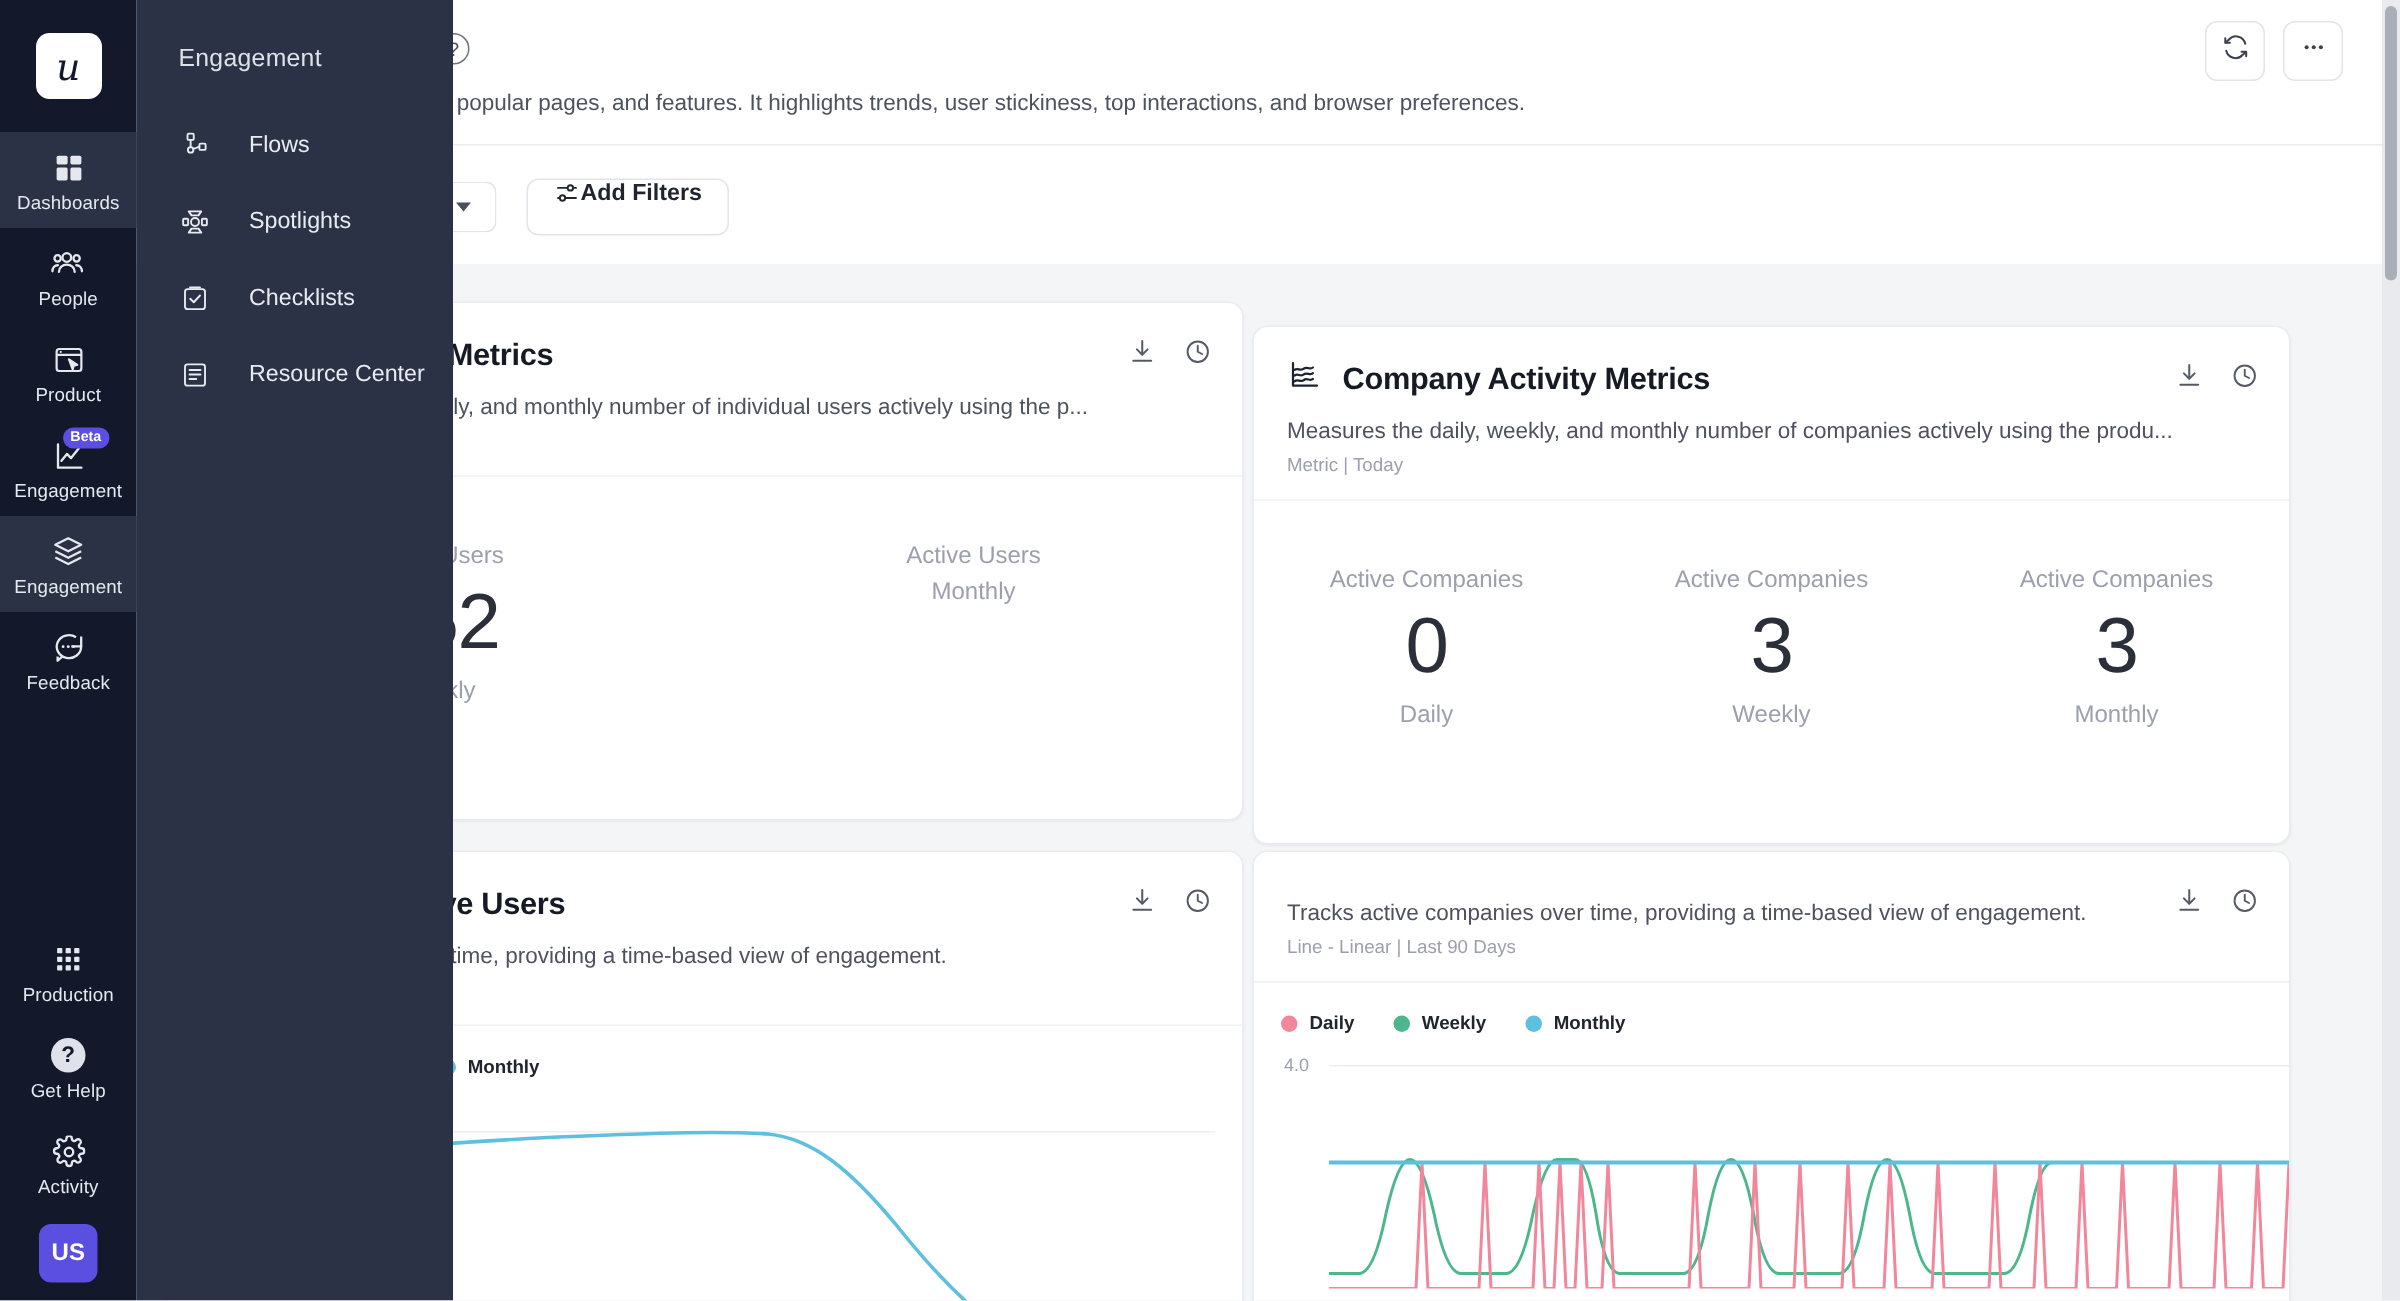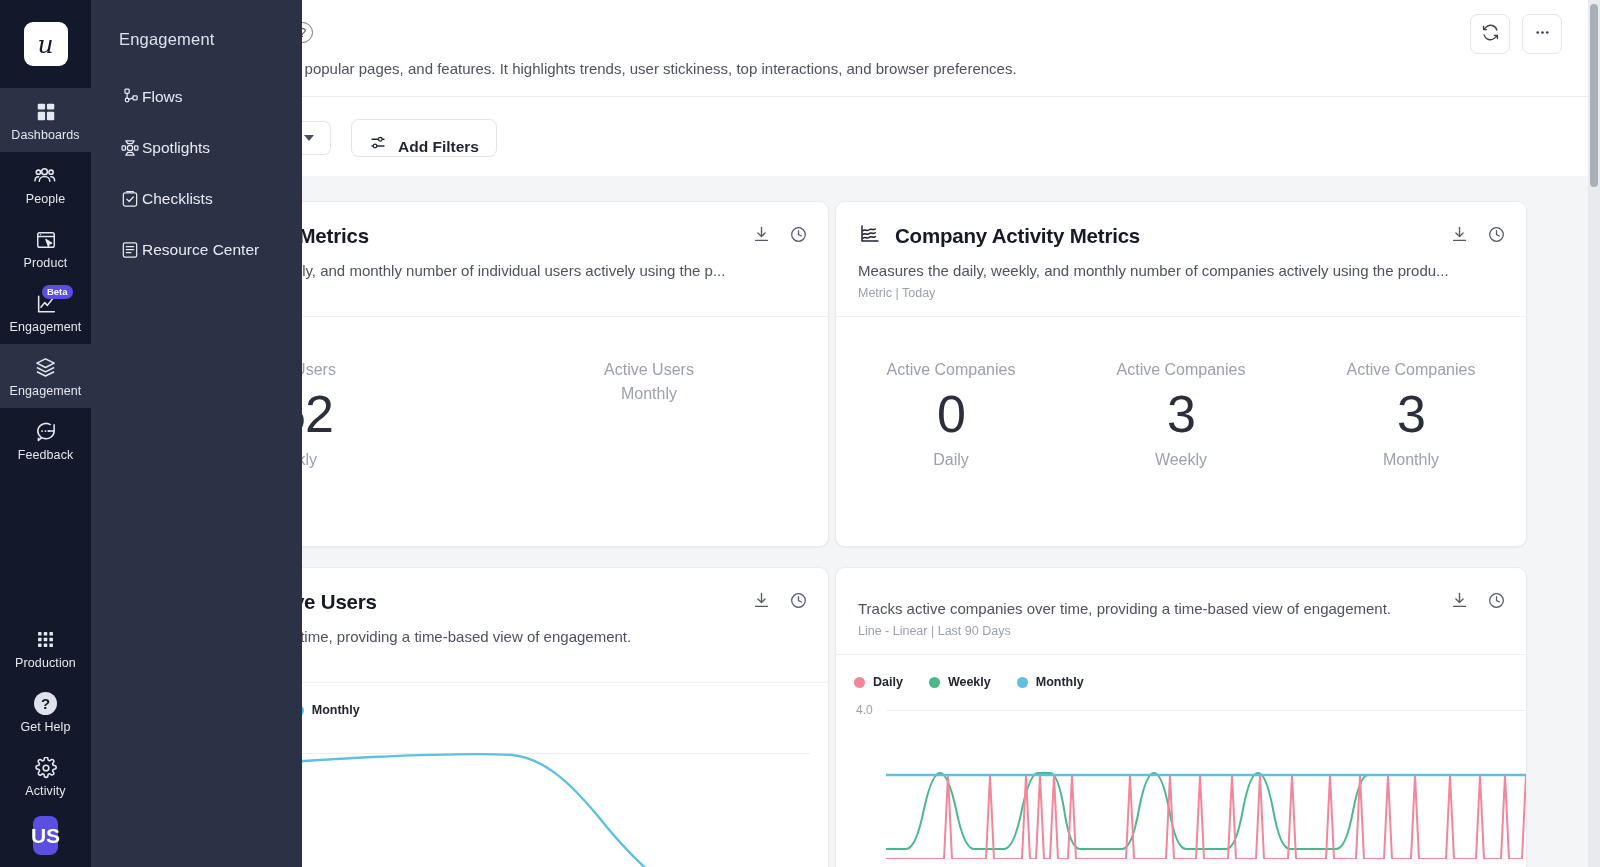--- a/index.html
+++ b/index.html
@@ -36,24 +36,24 @@
   .rail-item .ri-ico { height: 26px; display:flex; align-items:center; justify-content:flex-end; margin-bottom: 3px; position: relative;}
   .rail-item .ri-lbl { font-size: 12.5px; letter-spacing: .1px; white-space: nowrap; }
   .beta-pill {
     position: absolute; right: -16px; top: -6px;
     background: #5a4fe0; color: #fff; font-size: 9.5px;
     padding: 1.5px 5px; border-radius: 8px; font-weight: 600;
   }
   .rail-spacer { flex: 1; }
   .rail-bottom { width: 91px; padding-bottom: 12px; }
   .avatar-sq {
-    width: 25px; height: 39px; border-radius: 8px;
+    width: 39px; height: 39px; border-radius: 8px;
     background: #5a4fe0; color: #fff;
     display:flex; align-items:center; justify-content:center;
-    font-size: 21px; font-weight: 700; margin: 8px auto 0;
+    font-size: 16px; font-weight: 700; margin: 8px auto 0;
   }
   .help-circle {
     width: 23px; height: 23px; border-radius: 50%;
     background: #dfe2ea; color: #13182a;
     display:flex;align-items:center;justify-content:center;
     font-size: 15px; font-weight: 700;
   }
 
   
   #flyout {
@@ -61,21 +61,21 @@
     width: 211px; height: 867px;
     background: #2b3245;
     z-index: 38;
     padding-top: 30px;
   }
   #flyout .fly-title {
     color: #dfe2ea; font-size: 16.5px; padding: 0 0 0 28px;
     margin-bottom: 22px; letter-spacing: .2px;
   }
   .fly-item {
-    display: flex; align-items: center; gap: 2px;
+    display: flex; align-items: center; gap: 26px;
     height: 51px; padding-left: 28px; cursor: pointer;
     color: #e9ebf2; font-size: 15.5px;
   }
   .fly-ico { width: 21px; height: 21px; display:flex;align-items:center;justify-content:center; flex: none; }
 
   
   #main {
     position: absolute; left: 91px; top: 0;
     width: 1509px; height: 867px;
     background: #f4f5f7;
@@ -113,21 +113,21 @@
     width: 44px; height: 34px; border: 1px solid #e2e4e9; border-radius: 7px;
     background: #fff; border-left: none;
     border-top-left-radius:0; border-bottom-left-radius:0;
     display:flex;align-items:center;justify-content:center; cursor:pointer;
   }
   .chev { width:0;height:0;border-left:5.5px solid transparent;border-right:5.5px solid transparent;border-top:6.5px solid #4a4f5c;}
   .addfilters {
     position: absolute; left: 260px; top: 22px;
     height: 38px; padding: 0 17px;
     border: 1px solid #e2e4e9; border-radius: 8px; background: #fff;
-    display: flex; align-items: flex-end; gap: 11px; cursor: pointer;
+    display: flex; align-items: flex-start; cursor: pointer;
     font-size: 15.5px; font-weight: 700; color: #1f2430;
   }
 
   
   #grid {
     position: absolute; left: 0; top: 177px;
     width: 1497px; height: 690px;
     padding: 24px 0 0 0;
   }
   .card {
@@ -267,21 +267,21 @@
               <div class="metric-period">Weekly</div>
             </div>
             <div class="metric-cell">
               <div class="metric-label">Active Users</div>
               <div class="metric-period">Monthly</div>
             </div>
           </div>
         </div>
       </div>
 
-      <div class="card" style="left:744px; top:24px; width:692px; height:346px;">
+      <div class="card" style="left:744px; top:40px; width:692px; height:346px;">
         <div class="card-head">
           <div class="card-title-row">
             <span>
               <svg width="24" height="24" viewBox="0 0 24 24" fill="none" stroke="#1d2230" stroke-width="1.5" stroke-linecap="round" stroke-linejoin="round">
                 <path d="M4 4v15h16"></path>
                 <path d="M5 8.6c2-1.8 4.2 1 6.2-.8s4.1 1 6.1-.8"></path>
                 <path d="M5 12.4c2-1.8 4.2 1 6.2-.8s4.1 1 6.1-.8"></path>
                 <path d="M5 16.2c2-1.8 4.2 1 6.2-.8s4.1 1 6.1-.8"></path>
               </svg>
             </span>

